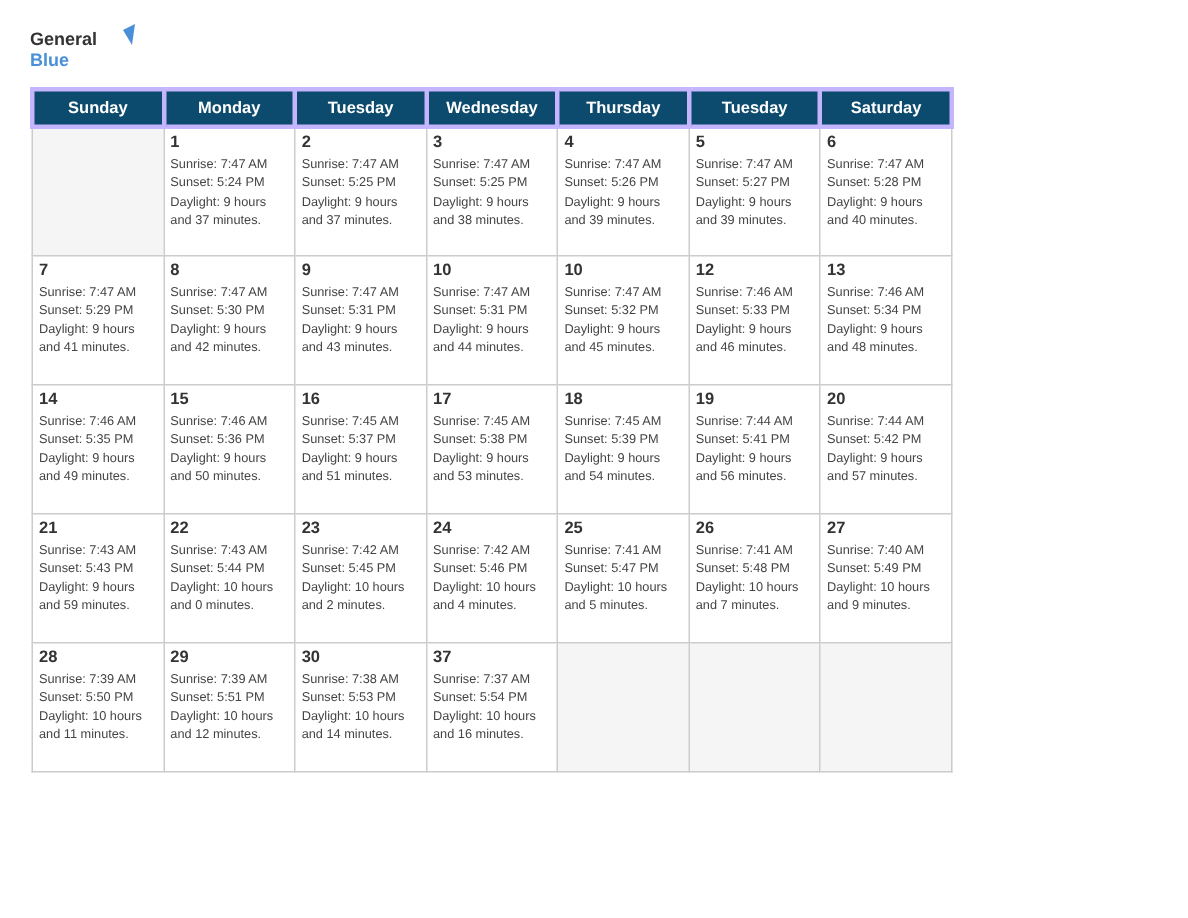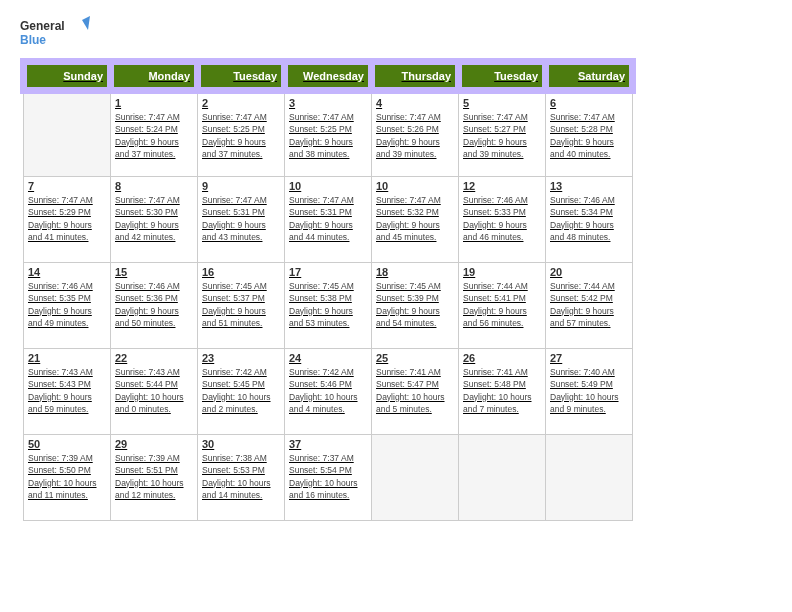--- a/index.html
+++ b/index.html
@@ -8,21 +8,20 @@
       background: #fff;
       width: 792px;
       height: 612px;
       overflow: hidden;
     }
     .page {
       width: 656px;
       height: 612px;
       padding: 16px 20px 10px 20px;
       background: #fff;
-      text-decoration: underline;
     }
     .header-row {
       display: flex;
       justify-content: space-between;
       align-items: flex-start;
       margin-bottom: 6px;
     }
     .logo {
       display: flex;
       align-items: center;
@@ -42,27 +41,27 @@
       color: #555;
       margin-top: 2px;
     }
     .calendar-table {
       width: 100%;
       border-collapse: collapse;
       table-layout: fixed;
       font-size: 9.5px;
     }
     .calendar-table thead tr th {
-      background: #4d7c0f;
+      background: #0c4a6e;
       color: #fff;
       font-size: 11px;
       font-weight: bold;
       padding: 5px 4px;
-      text-align: right;
-      border: 7px solid #c4b5fd;
+      text-align: center;
+      border: 3px solid #c4b5fd;
     }
     .calendar-table tbody tr td {
       border: 1px solid #ccc;
       vertical-align: top;
       padding: 3px 4px;
       height: 86px;
       background: #fff;
     }
     .calendar-table tbody tr td.empty {
       background: #f5f5f5;
@@ -223,21 +222,21 @@
             <span class="day-number">26</span>
             <div class="day-info">Sunrise: 7:41 AM<br>Sunset: 5:48 PM<br>Daylight: 10 hours<br>and 7 minutes.</div>
           </td>
           <td>
             <span class="day-number">27</span>
             <div class="day-info">Sunrise: 7:40 AM<br>Sunset: 5:49 PM<br>Daylight: 10 hours<br>and 9 minutes.</div>
           </td>
         </tr>
         <tr>
           <td>
-            <span class="day-number">50</span>
+            <span class="day-number">28</span>
             <div class="day-info">Sunrise: 7:39 AM<br>Sunset: 5:50 PM<br>Daylight: 10 hours<br>and 11 minutes.</div>
           </td>
           <td>
             <span class="day-number">29</span>
             <div class="day-info">Sunrise: 7:39 AM<br>Sunset: 5:51 PM<br>Daylight: 10 hours<br>and 12 minutes.</div>
           </td>
           <td>
             <span class="day-number">30</span>
             <div class="day-info">Sunrise: 7:38 AM<br>Sunset: 5:53 PM<br>Daylight: 10 hours<br>and 14 minutes.</div>
           </td>

